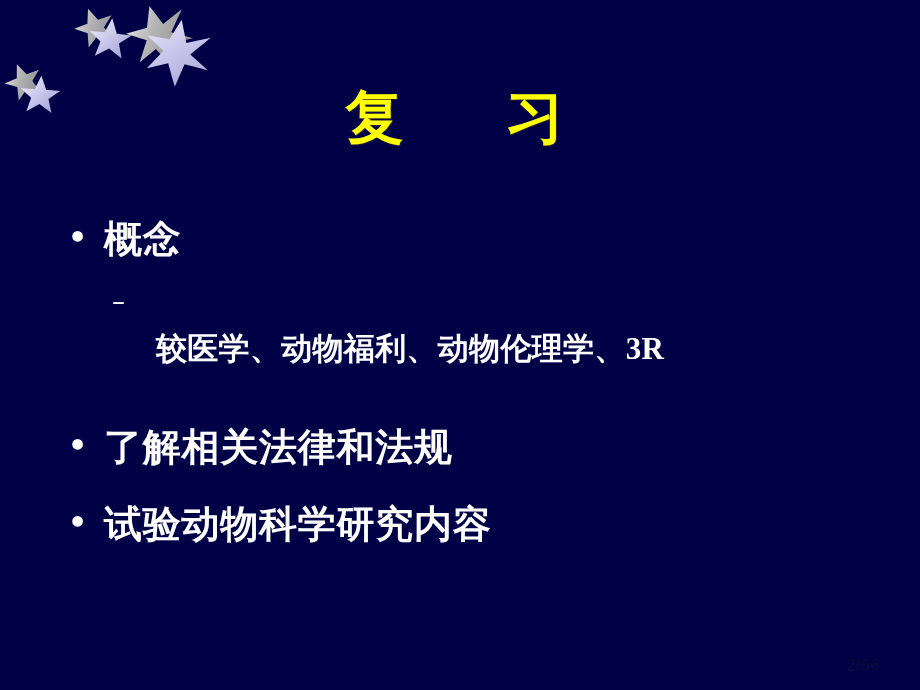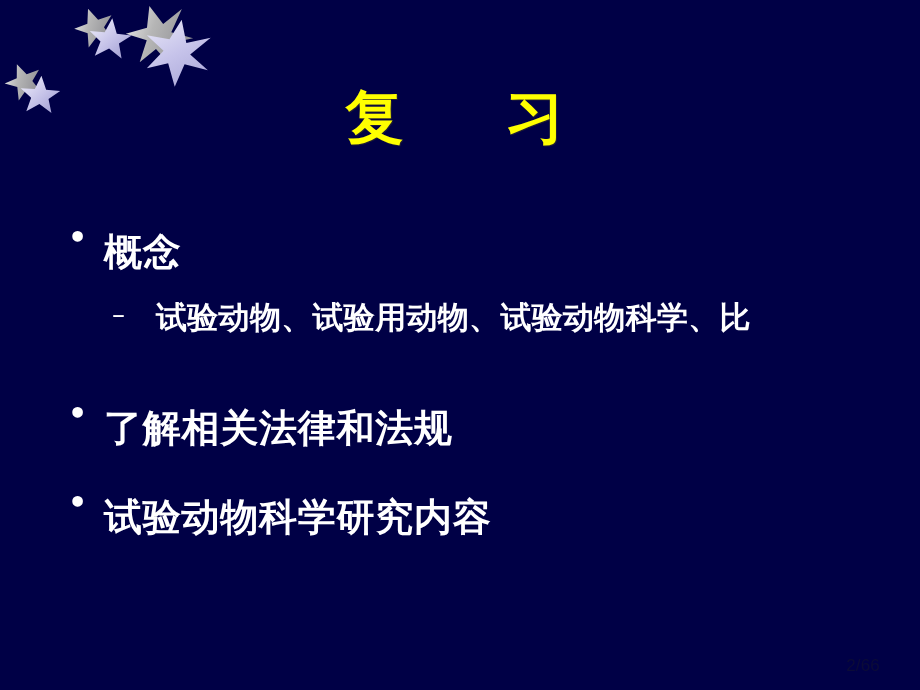--- a/index.html
+++ b/index.html
@@ -67,21 +67,20 @@
     flex: 0 0 42px;
     font-size: 30px;
     line-height: 1.30;
     text-align: left;
     padding-left: 6px;
     box-sizing: border-box;
   }
   .lvl1 .bullet-text {
     flex: 1 1 auto;
     letter-spacing: 0.02em;
-    margin-top: 13px;
   }
 
   .sub-wrap {
     margin: 18px 0 30px 0;
   }
   .lvl2 {
     display: flex;
     align-items: flex-start;
     font-size: 31px;
     font-weight: bold;
@@ -187,21 +186,24 @@
   <div id="body-list" style="color: rgb(255, 255, 255);">
 
     <div class="lvl1">
       <span class="bullet-mark">•</span>
       <span class="bullet-text">概念</span>
     </div>
 
     <div class="sub-wrap">
       <div class="lvl2">
         <span class="bullet-mark">–</span>
-        <span class="bullet-text">试验动物、试验用动物、试验动物科学、比</span>
+      </div>
+      <div class="lvl2">
+        <span class="bullet-mark"></span>
+        <span class="bullet-text"><span>较医学、动物福利、动物伦理学、</span><span class="latin">3R</span></span>
       </div>
     </div>
 
     <div class="spacer-1"></div>
 
     <div class="lvl1">
       <span class="bullet-mark">•</span>
       <span class="bullet-text">了解相关法律和法规</span>
     </div>
 

